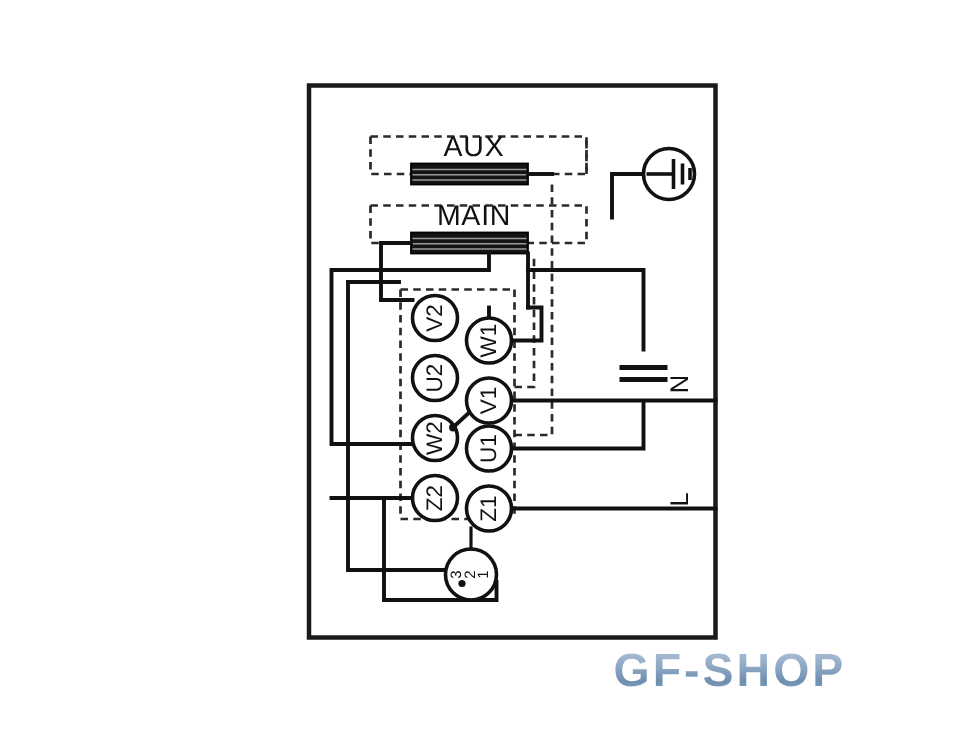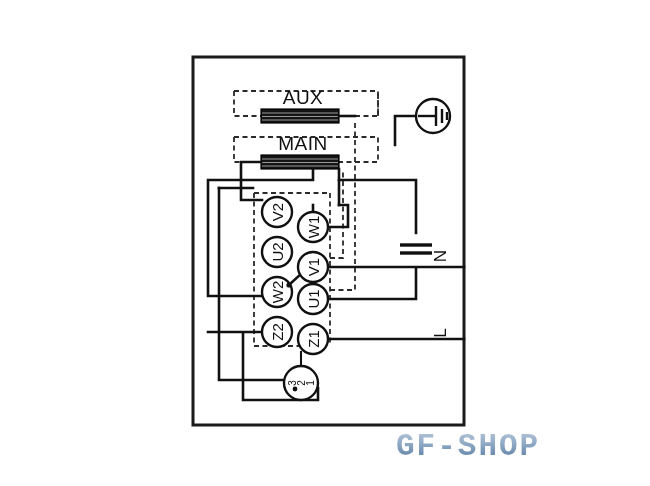--- a/index.html
+++ b/index.html
@@ -9,21 +9,21 @@
   }
   body {
     width: 650px;
     height: 486px;
     position: relative;
     overflow: hidden;
     font-family: "Liberation Sans", sans-serif;
   }
   #diagram-root {
     position: absolute;
-    left: 3px;
+    left: 16px;
     top: 0;
     width: 572px;
     height: 486px;
   }
   svg.sheet {
     display: block;
     width: 650px;
     height: 486px;
   }
   .frame-rect {
@@ -92,21 +92,21 @@
   text.rail-label {
     font-size: 17px;
   }
   text.micro-label {
     font-size: 10px;
   }
   #watermark {
     position: absolute;
     left: 393px;
     top: 429px;
-    font-family: Liberation Mono, monospace;
+    font-family: Liberation Sans, sans-serif;
     font-size: 31px;
     font-weight: bold;
     letter-spacing: 2px;
     background: linear-gradient(180deg, #b9cadd 0%, #8fa9c4 42%, #6f8fb0 70%, #93aec8 100%);
     -webkit-background-clip: text;
     background-clip: text;
     color: transparent;
     -webkit-text-fill-color: transparent;
     white-space: nowrap;
     user-select: none;

